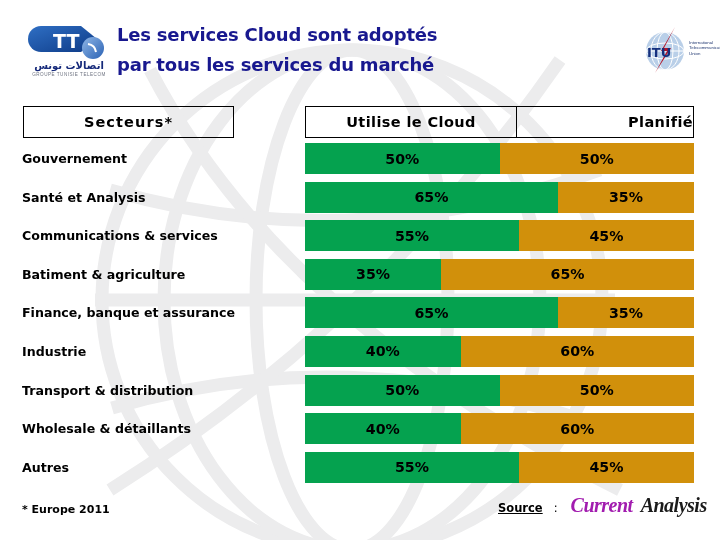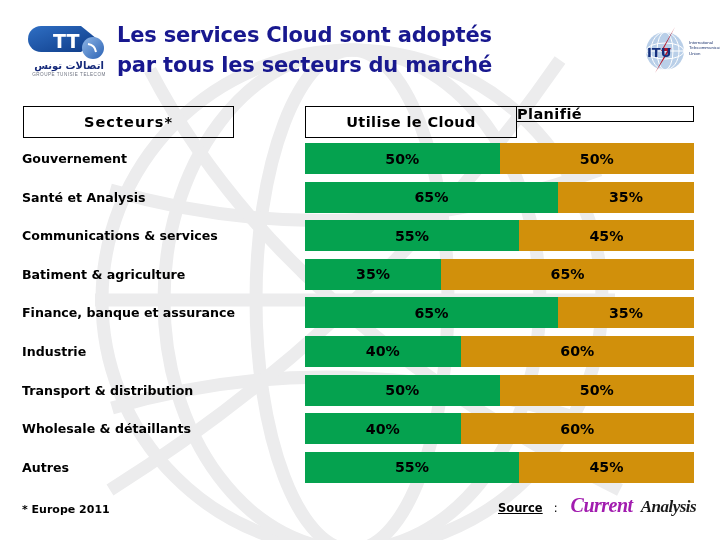--- a/index.html
+++ b/index.html
@@ -63,21 +63,21 @@
     font-size: 4.6px;
     color: #6f7482;
     letter-spacing: 0.5px;
     font-family: "Liberation Sans", sans-serif;
   }
   #title {
     position: absolute;
     left: 96px; top: 4px;
     width: 512px;
     color: #18188f;
-    font-size: 21px;
+    font-size: 18px;
     font-weight: bold;
     line-height: 30px;
     letter-spacing: -0.2px;
     font-family: "DejaVu Sans", sans-serif;
   }
   #itu-logo {
     position: absolute;
     left: 620px; top: 8px;
     width: 96px; height: 52px;
   }
@@ -109,26 +109,26 @@
     width: 212px; height: 32px;
     border: 1.5px solid #000000;
     box-sizing: border-box;
     display: flex;
     align-items: center;
     justify-content: center;
   }
   #thead-plan {
     position: absolute;
     left: 516px; top: 106px;
-    width: 178px; height: 16px;
+    width: 178px; height: 32px;
     border: 1.5px solid #000000;
     box-sizing: border-box;
     display: flex;
     align-items: center;
-    justify-content: flex-start;
+    justify-content: flex-end;
   }
   .th-label {
     font-size: 14.5px;
     font-weight: bold;
     color: #000000;
     letter-spacing: 0.4px;
     font-family: "DejaVu Sans", sans-serif;
   }
   #thead-sectors .th-label { letter-spacing: 1.1px; }
 
@@ -208,21 +208,21 @@
   }
   #source-brand-1 {
     font-size: 20px;
     font-style: italic;
     font-weight: bold;
     color: #a21caf;
     font-family: "Liberation Serif", serif;
     letter-spacing: -0.5px;
   }
   #source-brand-2 {
-    font-size: 17px;
+    font-size: 20px;
     font-style: italic;
     font-weight: bold;
     color: #1a1a1a;
     font-family: "Liberation Serif", serif;
     letter-spacing: -0.5px;
   }
 </style>
 </head>
 <body>
 
@@ -259,21 +259,21 @@
         <text x="26" y="28" font-family="DejaVu Sans, sans-serif" font-size="19" font-weight="bold" fill="#ffffff">TT</text>
         <circle cx="66" cy="28" r="11" fill="url(#ttg2)"></circle>
         <path d="M61 24 q7 1 8 8" stroke="#ffffff" stroke-width="2" fill="none"></path>
       </svg>
       <div class="tt-ar">اتصالات تونس</div>
       <div class="tt-fr">GROUPE TUNISIE TELECOM</div>
     </div>
 
     <div id="title">
       <div>Les services Cloud sont adoptés</div>
-      <div>par tous les secteurs du marché</div>
+      <div>par tous les services du marché</div>
     </div>
 
     <div id="itu-logo">
       <svg width="50" height="50" viewBox="0 0 50 50">
         <circle cx="24" cy="27" r="19" fill="#b9cfe8"></circle>
         <g stroke="#ffffff" stroke-width="1" fill="none">
           <ellipse cx="24" cy="27" rx="19" ry="8"></ellipse>
           <ellipse cx="24" cy="27" rx="8" ry="19"></ellipse>
           <ellipse cx="24" cy="27" rx="14" ry="19"></ellipse>
           <path d="M5 27 h38"></path>

